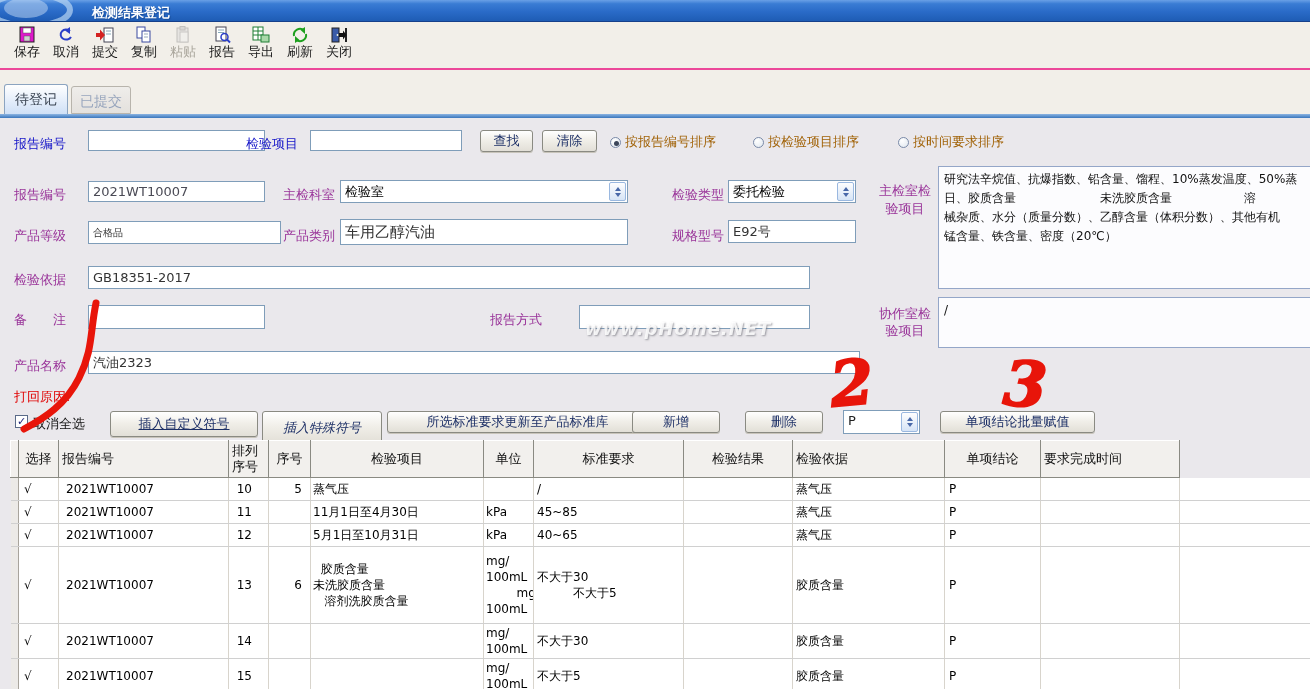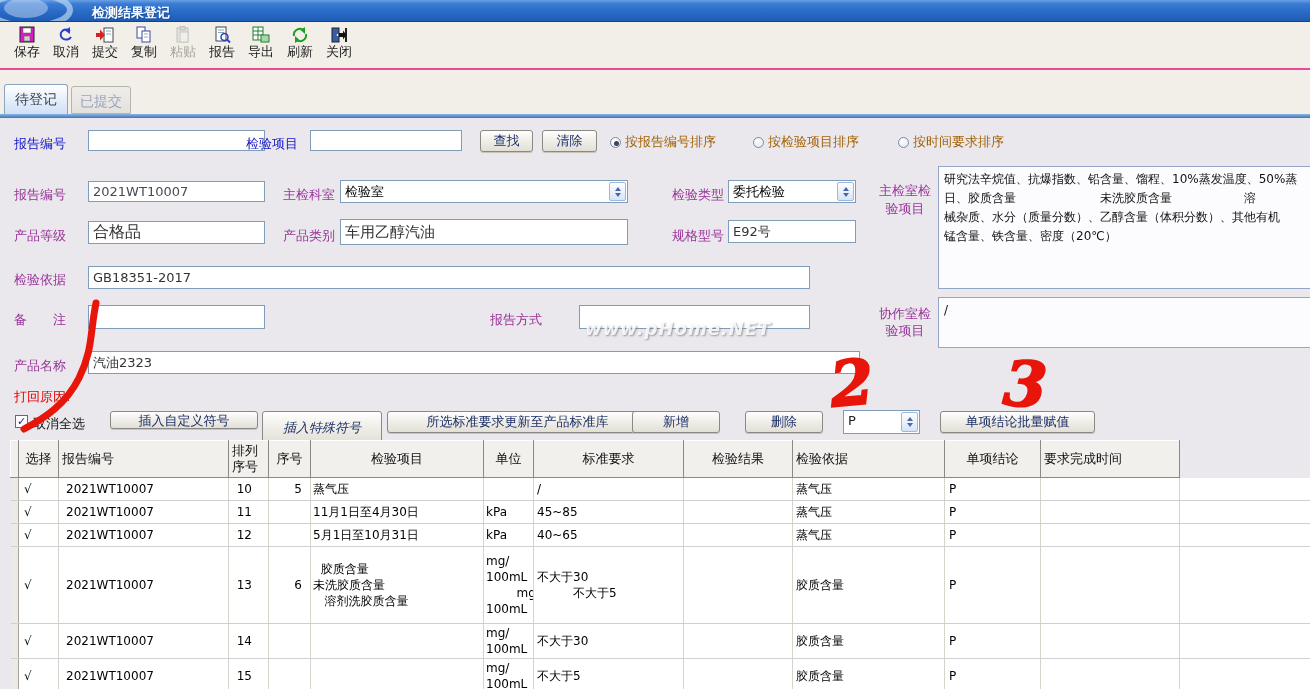--- a/index.html
+++ b/index.html
@@ -244,21 +244,21 @@
   <span class="lbl lbl-purple" style="left:876px; top:182px; text-align:center; width:58px; line-height:18px;">主检室检
 验项目</span>
   <div class="panel" style="left:938px; top:166px; width:380px; height:123px;">
     <div class="panel-text">研究法辛烷值、抗爆指数、铅含量、馏程、10%蒸发温度、50%蒸
 日、胶质含量　　　　　　　未洗胶质含量　　　　　　溶
 械杂质、水分（质量分数）、乙醇含量（体积分数）、其他有机
 锰含量、铁含量、密度（20℃）</div>
   </div>
 
   <span class="lbl lbl-purple" style="left:14px; top:227px;">产品等级</span>
-  <input class="xp-input" style="left: 88px; top: 221px; width: 177px; height: 23px; font-size: 16px;" value="合格品">
+  <input class="xp-input" style="left: 88px; top: 221px; width: 193px; height: 23px; font-size: 10px;" value="合格品">
   <span class="lbl lbl-purple" style="left:283px; top:227px;">产品类别</span>
   <input class="xp-input" style="left: 340px; top: 219px; width: 288px; height: 26px; font-size: 15px;" value="车用乙醇汽油">
   <span class="lbl lbl-purple" style="left:672px; top:227px;">规格型号</span>
   <input class="xp-input" style="left: 728px; top: 220px; width: 128px; height: 23px;" value="E92号">
 
   <span class="lbl lbl-purple" style="left:14px; top:271px;">检验依据</span>
   <input class="xp-input" style="left: 88px; top: 266px; width: 722px; height: 23px;" value="GB18351-2017">
 
   <span class="lbl lbl-purple" style="left:14px; top:311px;">备　　注</span>
   <input class="xp-input" style="left: 88px; top: 305px; width: 177px; height: 24px;" value="">
@@ -270,21 +270,21 @@
     <div class="panel-text">/</div>
   </div>
 
   <span class="lbl lbl-purple" style="left:14px; top:357px;">产品名称</span>
   <input class="xp-input" style="left: 88px; top: 351px; width: 772px; height: 23px;" value="汽油2323">
 
   <span class="lbl lbl-red" style="left:14px; top:388px;">打回原因:</span>
 
   <span class="checkbox" style="left:15px; top:415px;">✓</span>
   <span class="lbl" style="left:33px; top:415px; color:#111;">取消全选</span>
-  <button class="xp-btn" style="left:110px; top:411px; width:148px; height:18px;">插入自定义符号</button>
+  <button class="xp-btn" style="left:110px; top:411px; width:148px; height:26px;text-decoration:underline;">插入自定义符号</button>
   <button class="xp-btn" style="left:262px; top:411px; width:120px; height:33px;font-style:italic;">插入特殊符号</button>
   <button class="xp-btn" style="left:387px; top:411px; width:261px; height:22px;">所选标准要求更新至产品标准库</button>
   <button class="xp-btn" style="left:632px; top:411px; width:88px; height:22px;">新增</button>
   <button class="xp-btn" style="left:745px; top:411px; width:78px; height:22px;">删除</button>
   <div class="combo" style="left:843px; top:410px; width:77px; height:24px;">
     <span class="combo-text" style="color:#222;">P</span>
     <span class="combo-btn">
         <span class="arr-up"></span>
         <span class="arr-dn"></span>
       </span>

